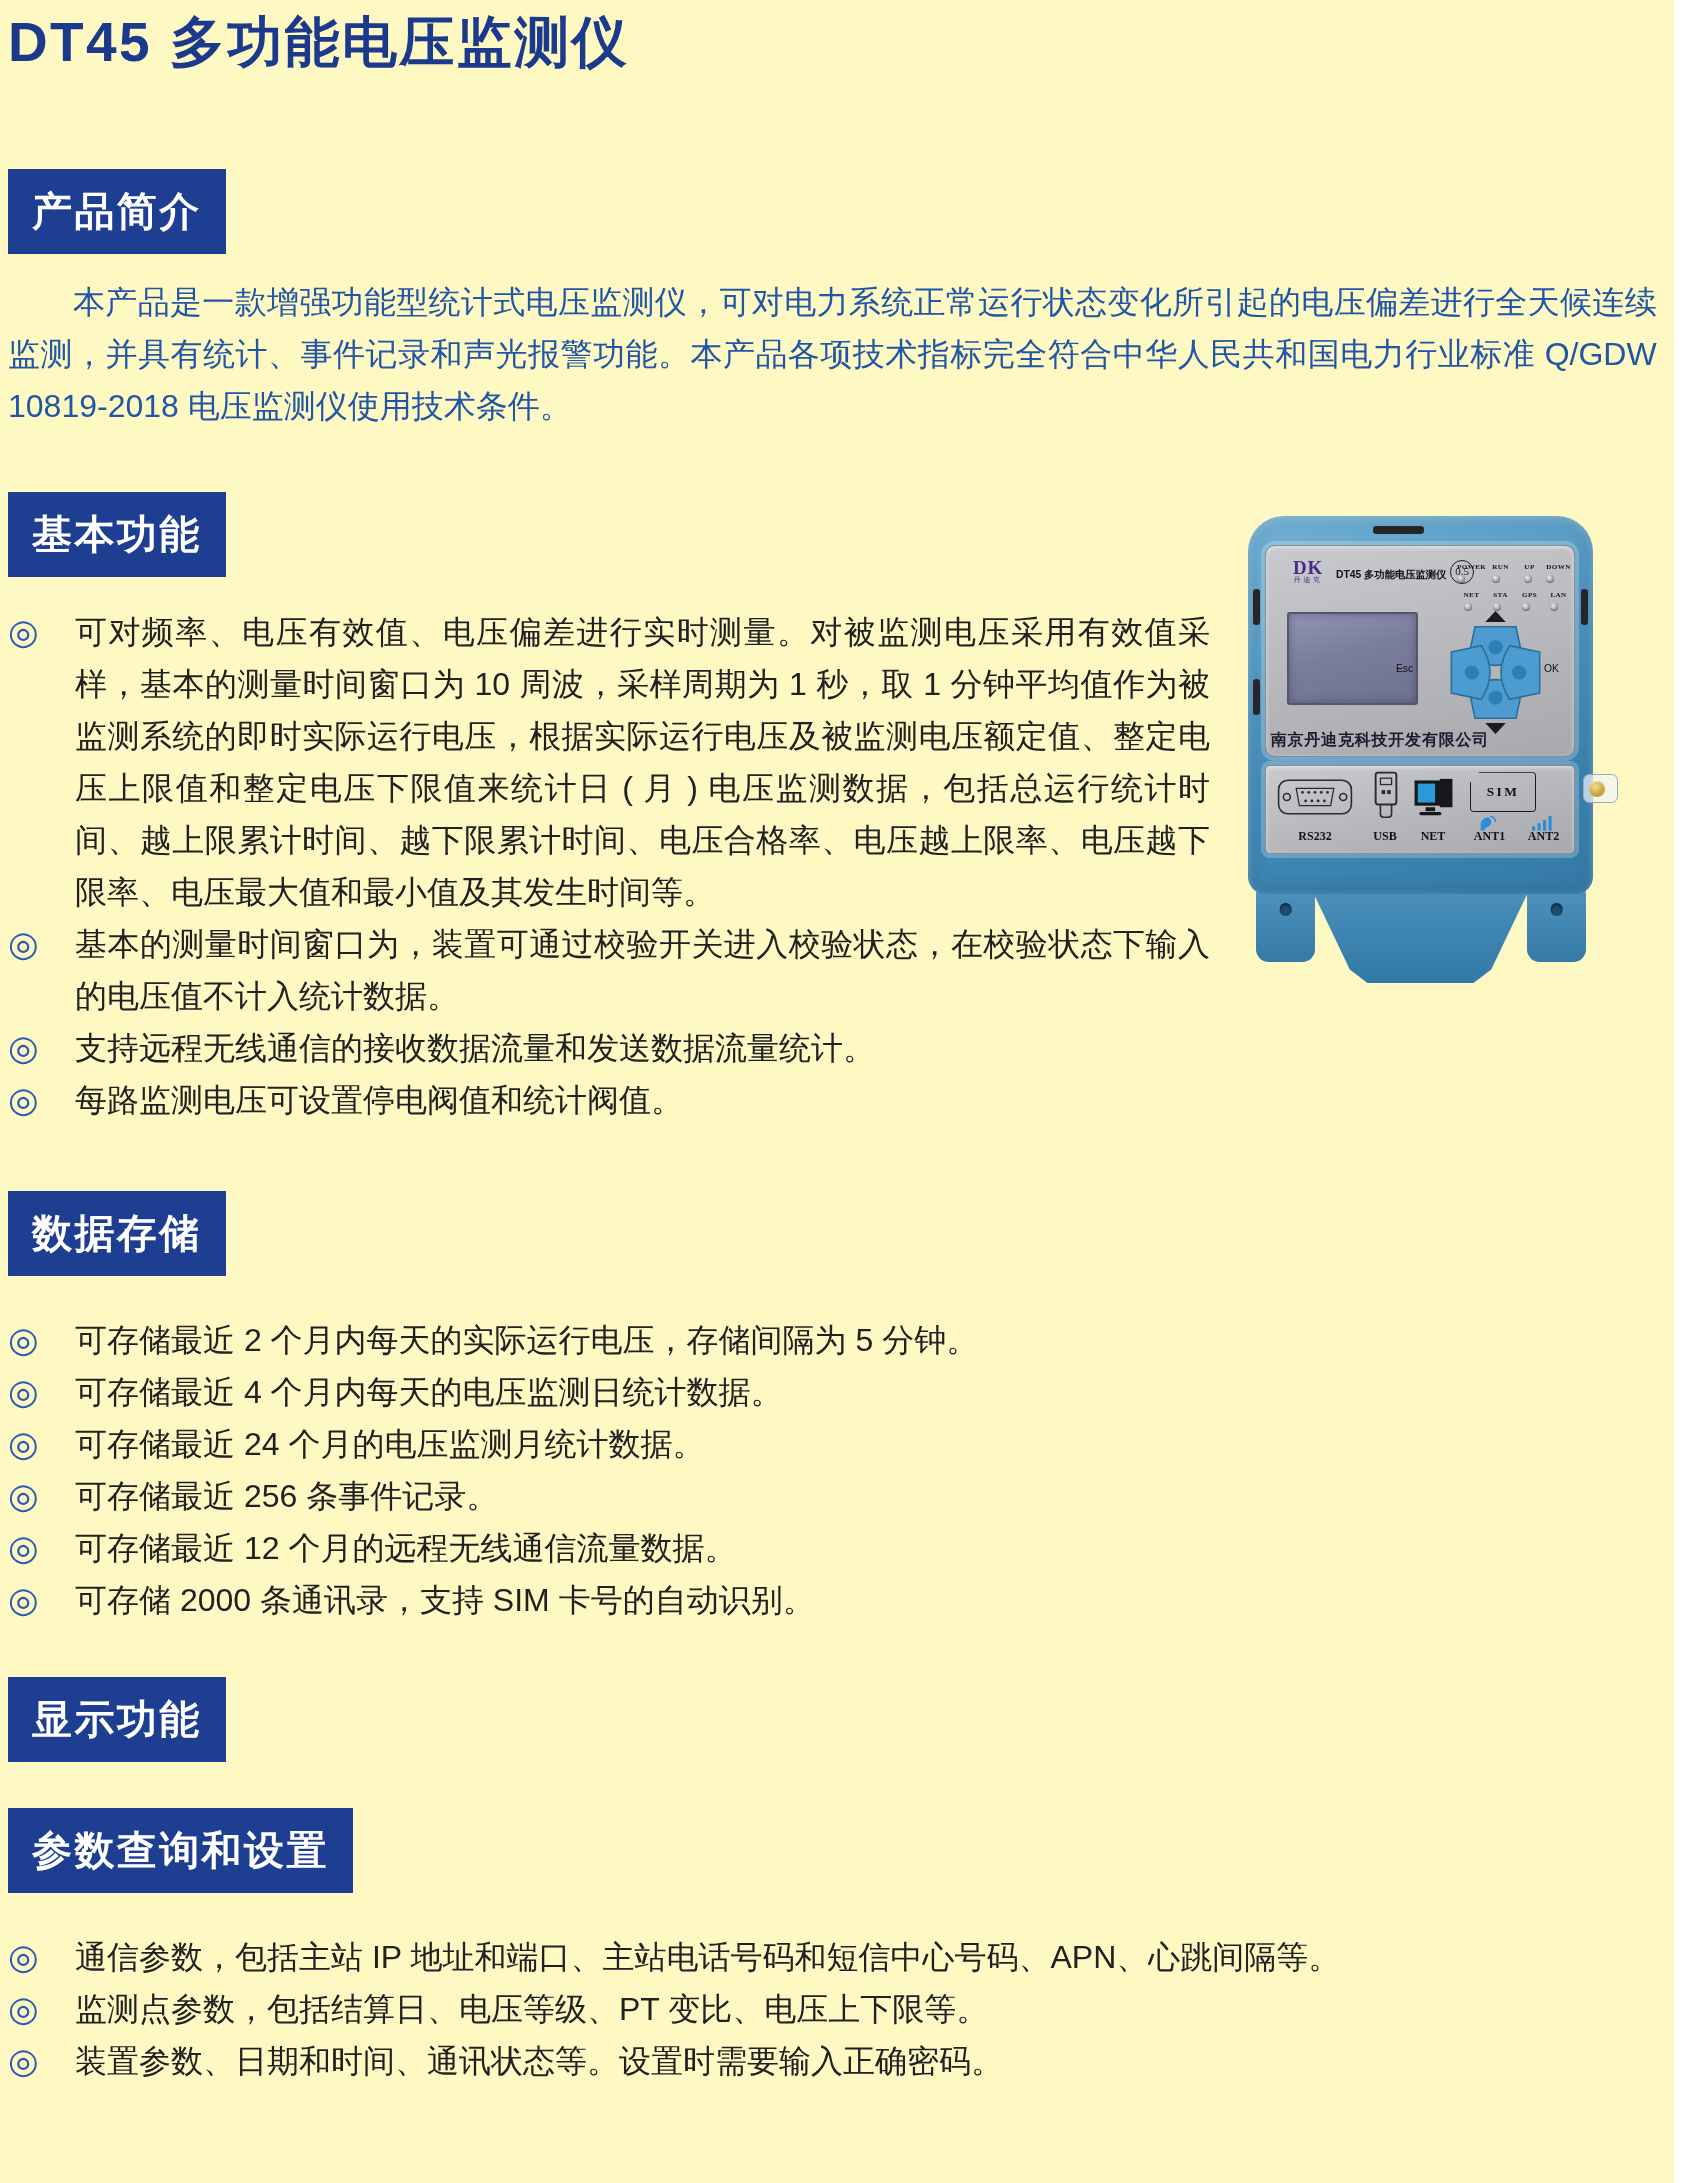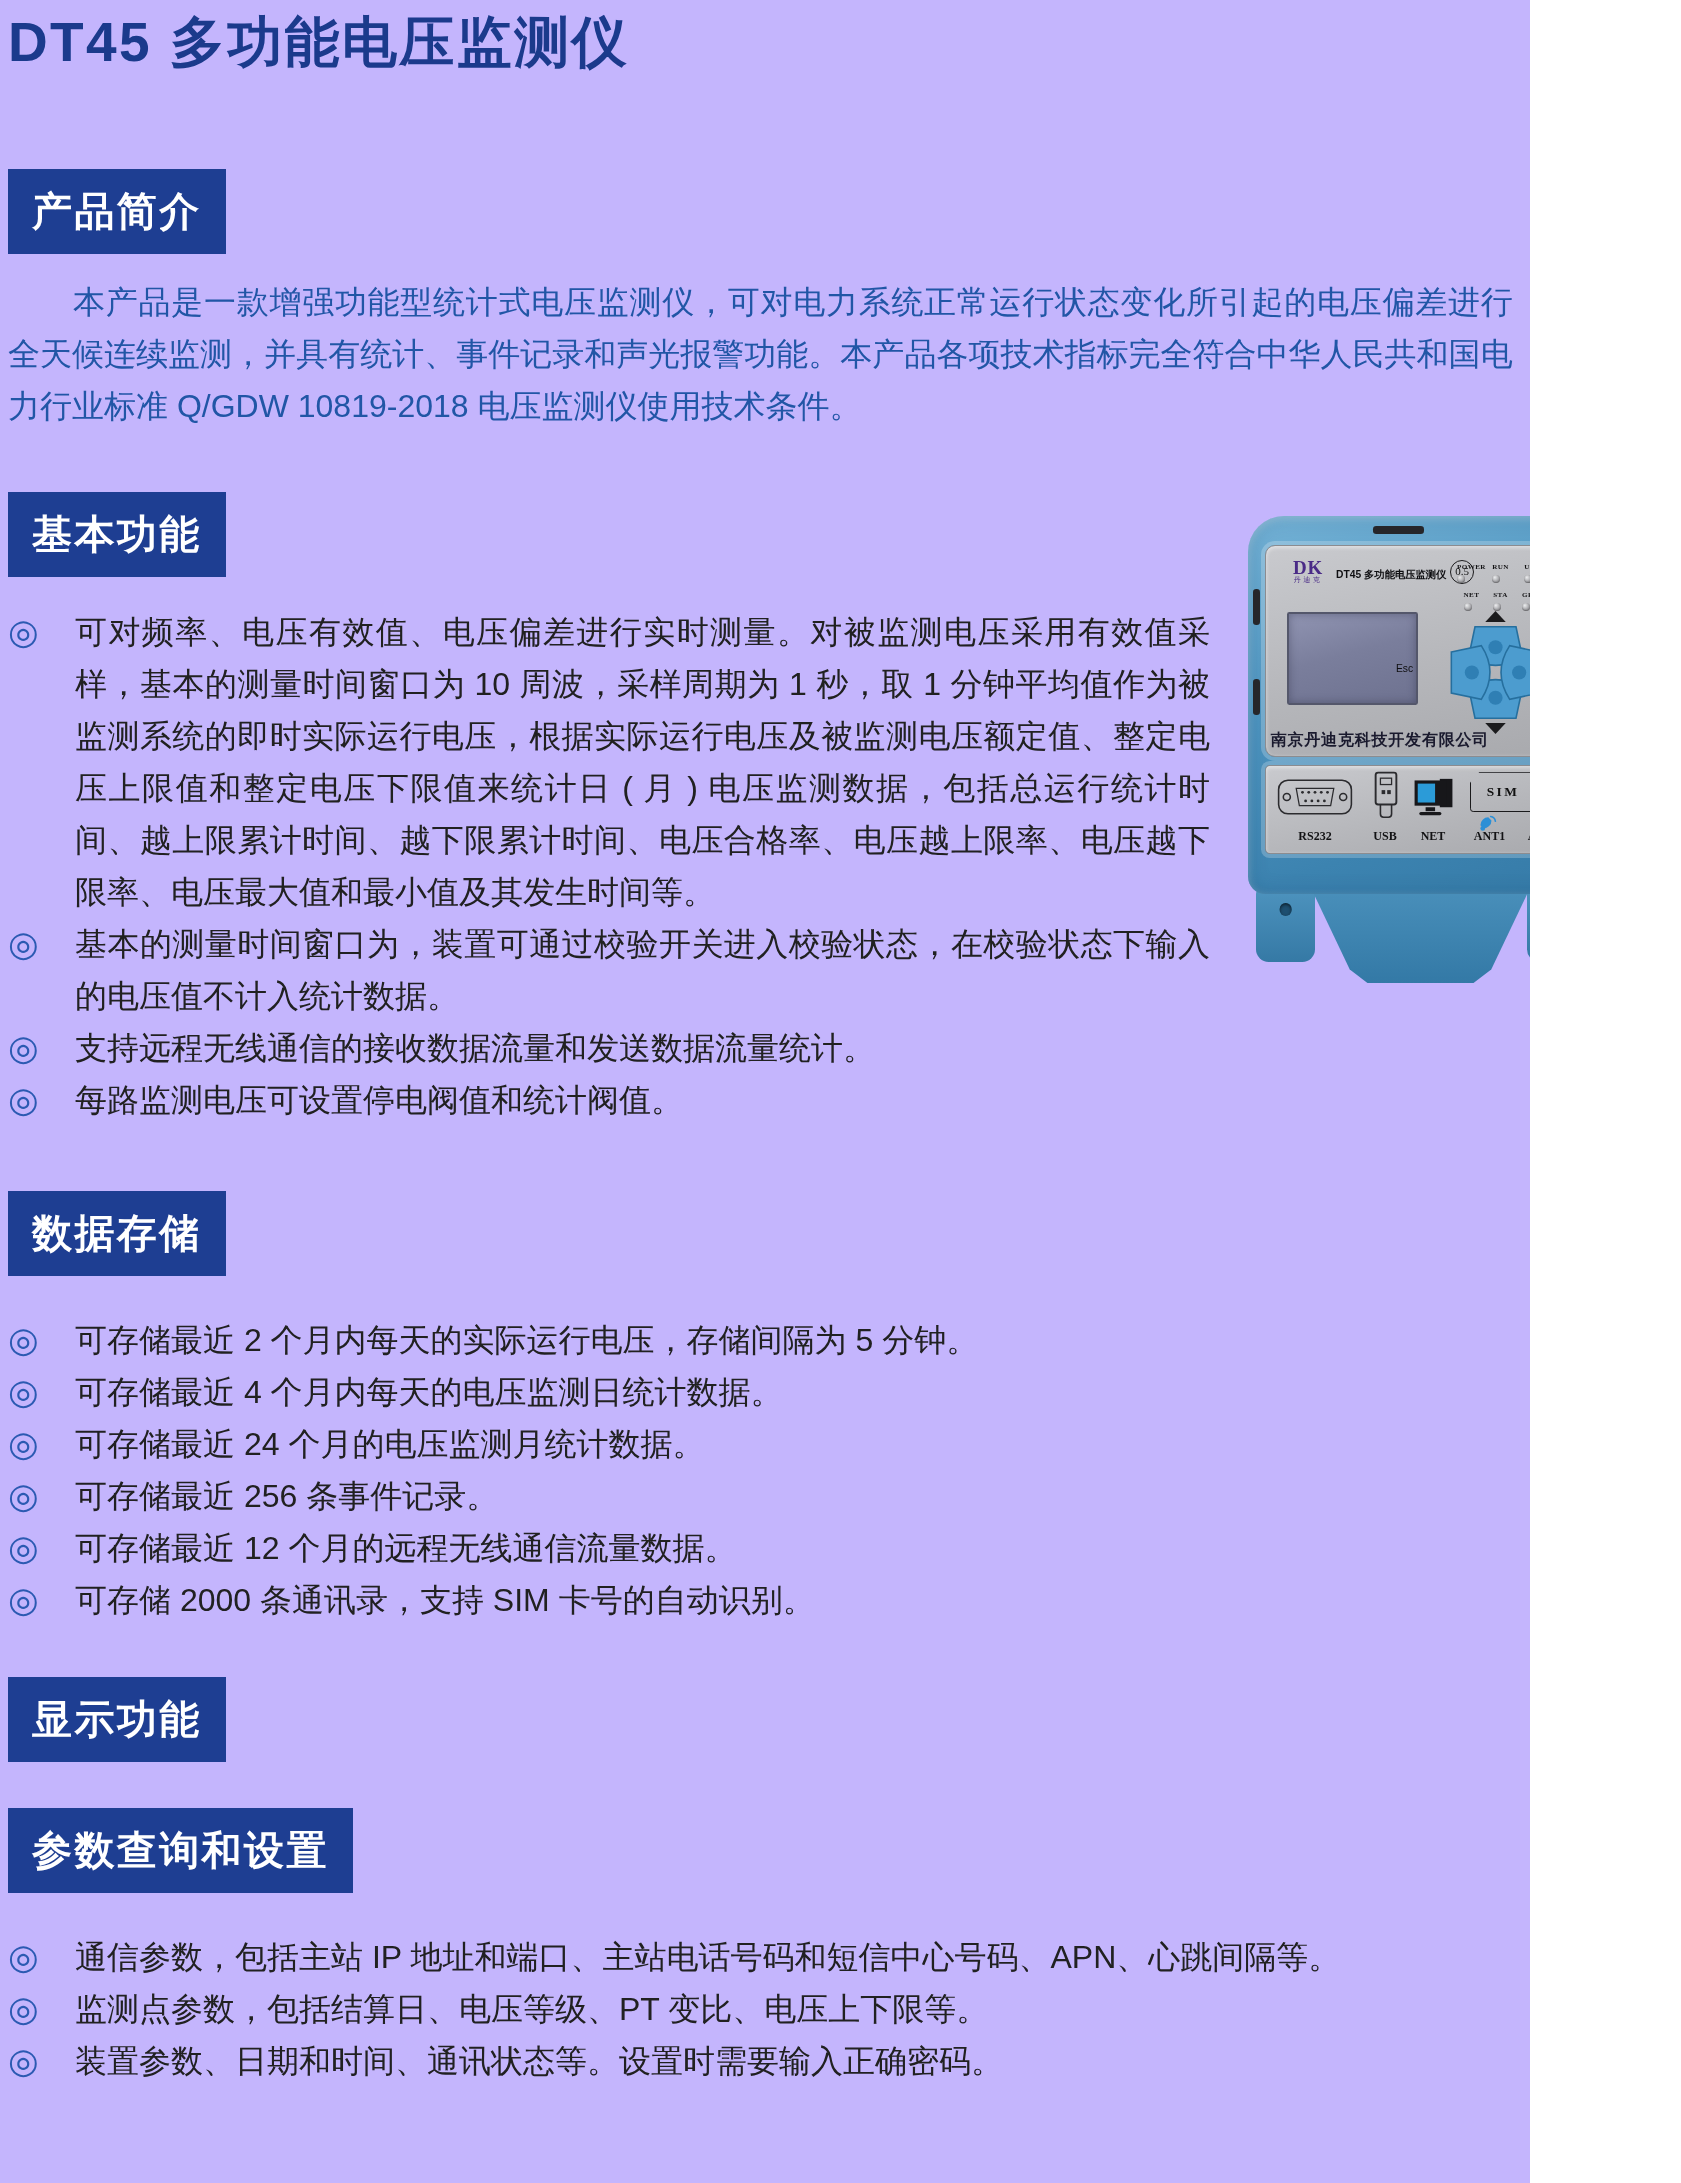--- a/index.html
+++ b/index.html
@@ -1,18 +1,18 @@
 <!DOCTYPE html>
 <html style="font-size:12.7px"><head>
 <meta charset="utf-8">
 <style>
   html,body { margin:0; padding:0; background:#ffffff; }
   .page {
-    position:relative; width:1530px; height:2183px; overflow:hidden;
-    background:#c4b5fd; box-sizing:border-box; padding:11px 12.7px 0 8px;
+    position:relative; width:1674px; height:2183px; overflow:hidden;
+    background:#fef9c3; box-sizing:border-box; padding:11px 12.7px 0 8px;
     font-family:"Liberation Sans","DejaVu Sans",sans-serif;
   }
   .title {
     margin:0; font-size:55px; line-height:63px; font-weight:bold;
     color:#1b3a8c; letter-spacing:2.4px; white-space:nowrap;
   }
   .headwrap { line-height:0; }
   .sec-head {
     display:inline-block; background:#1e3e92; color:#ffffff;
     font-size:40px; line-height:43px; font-weight:bold;

